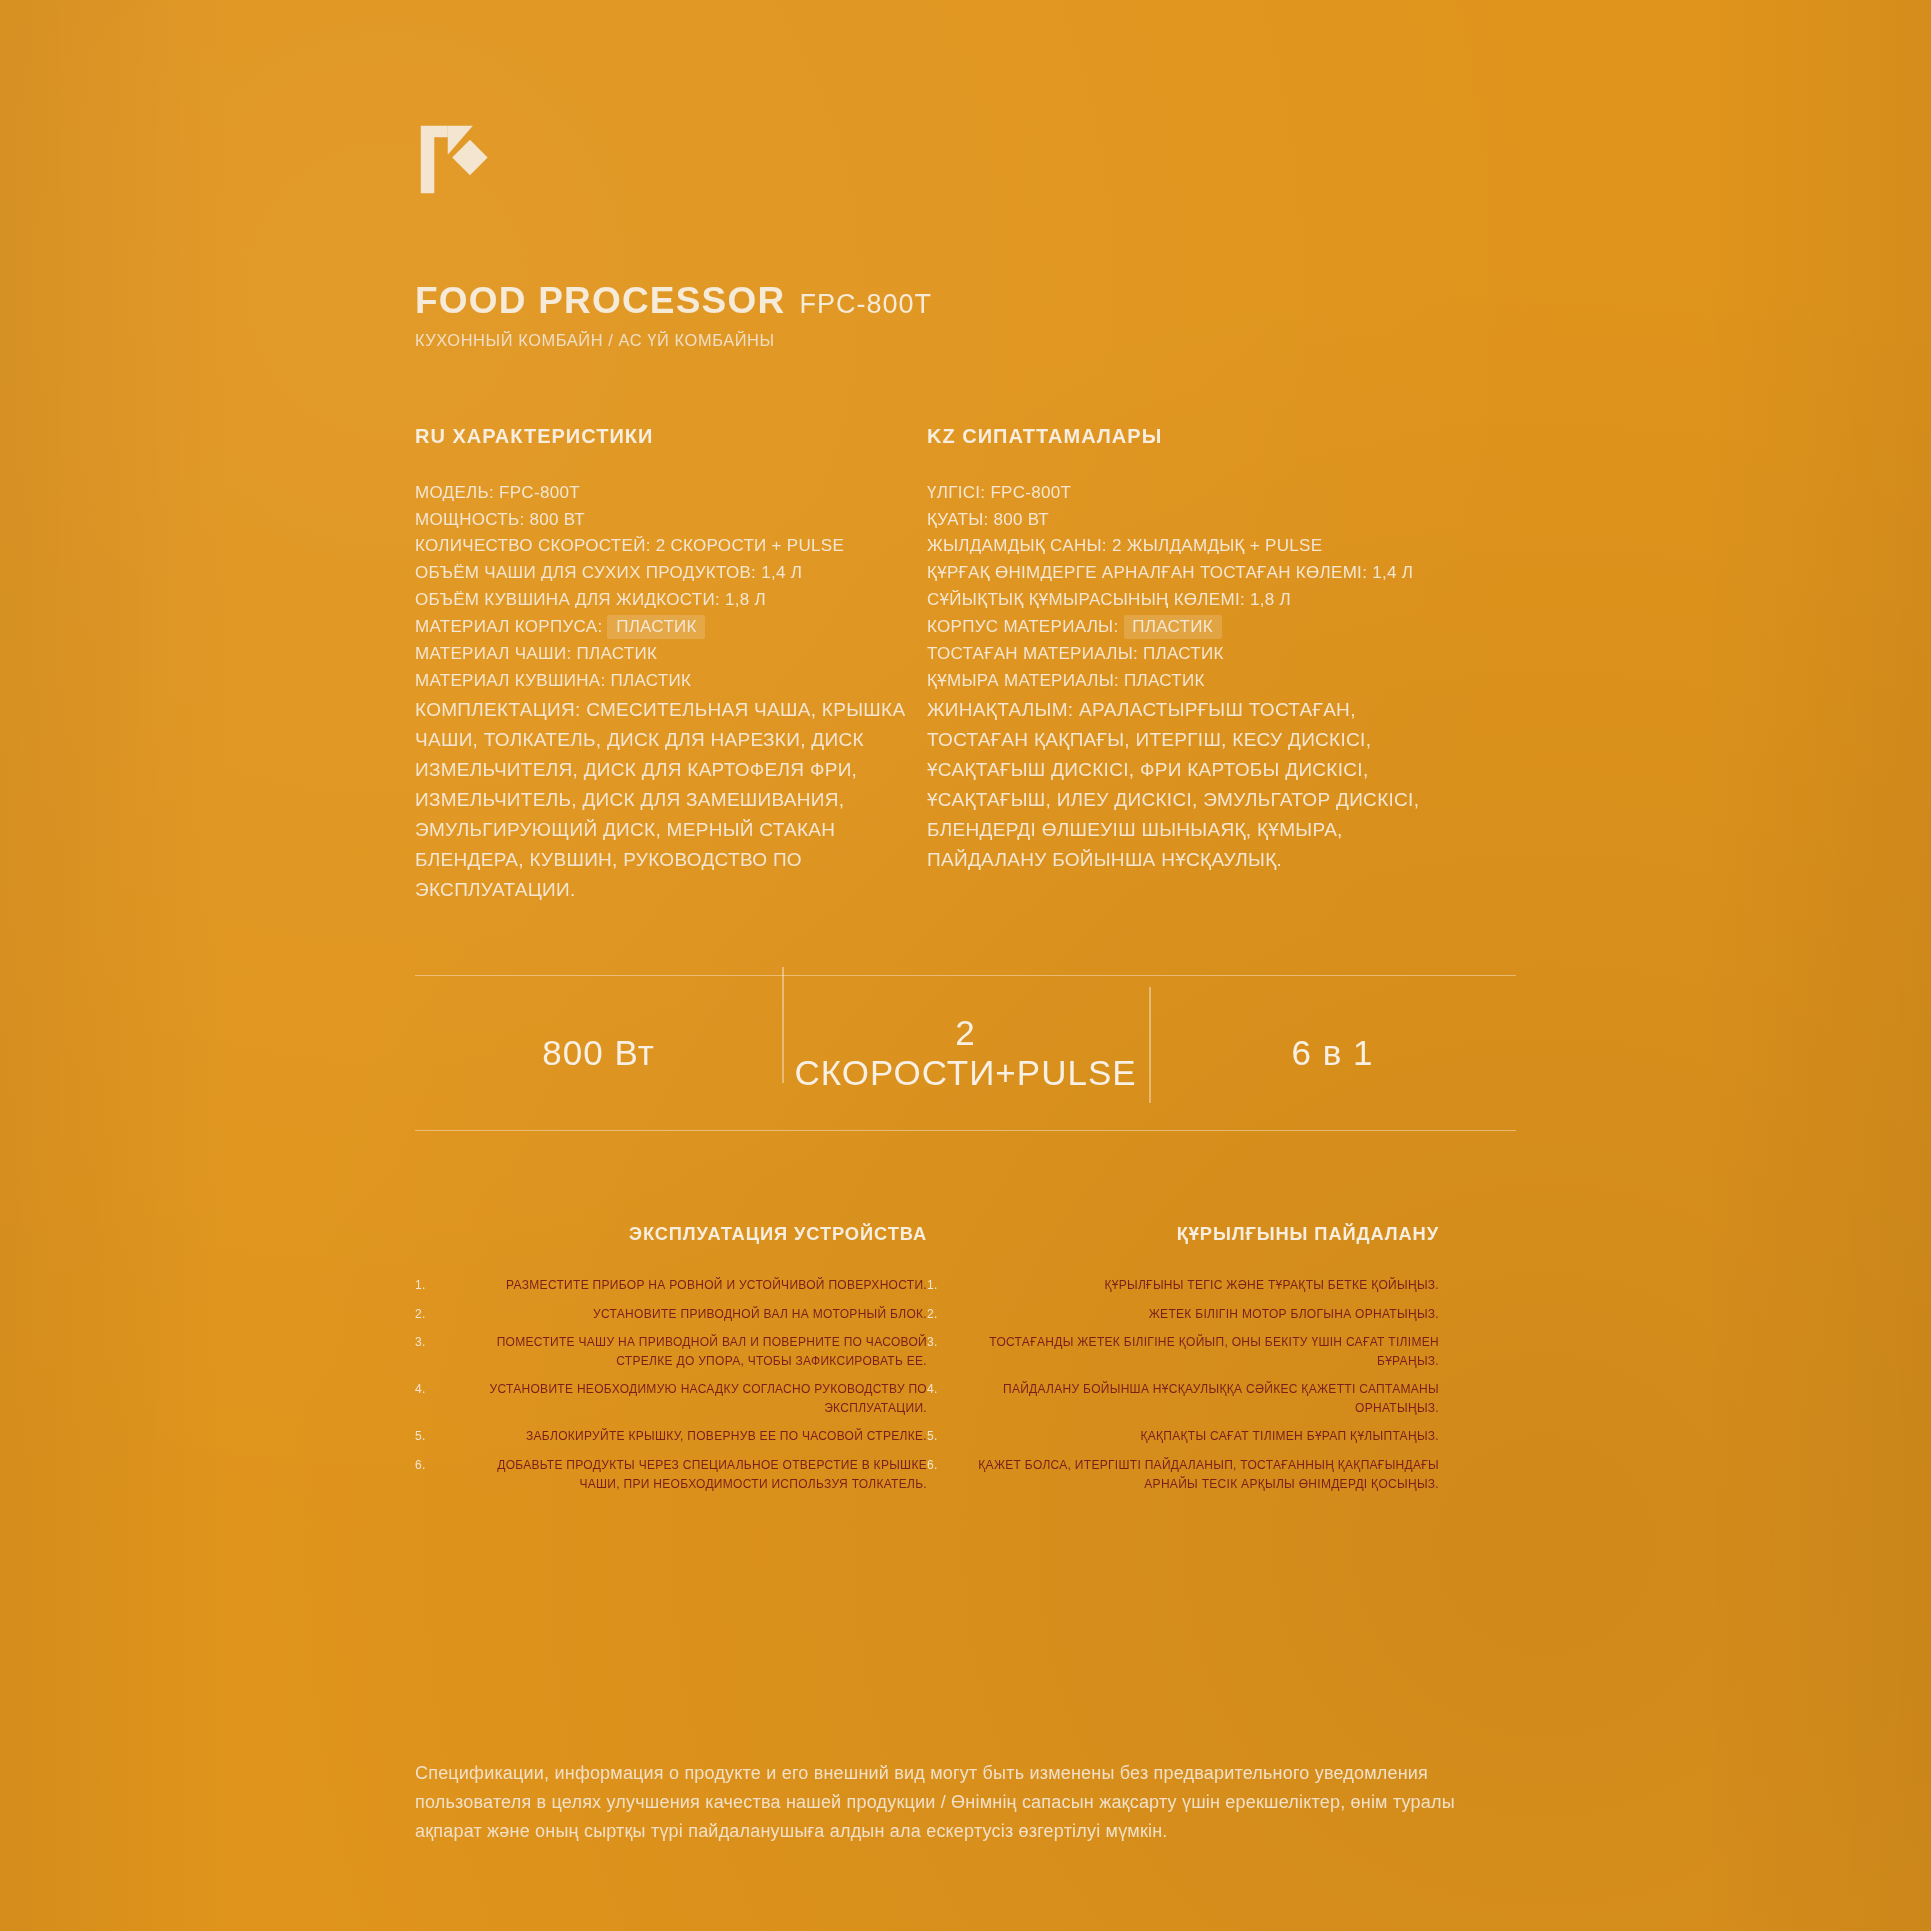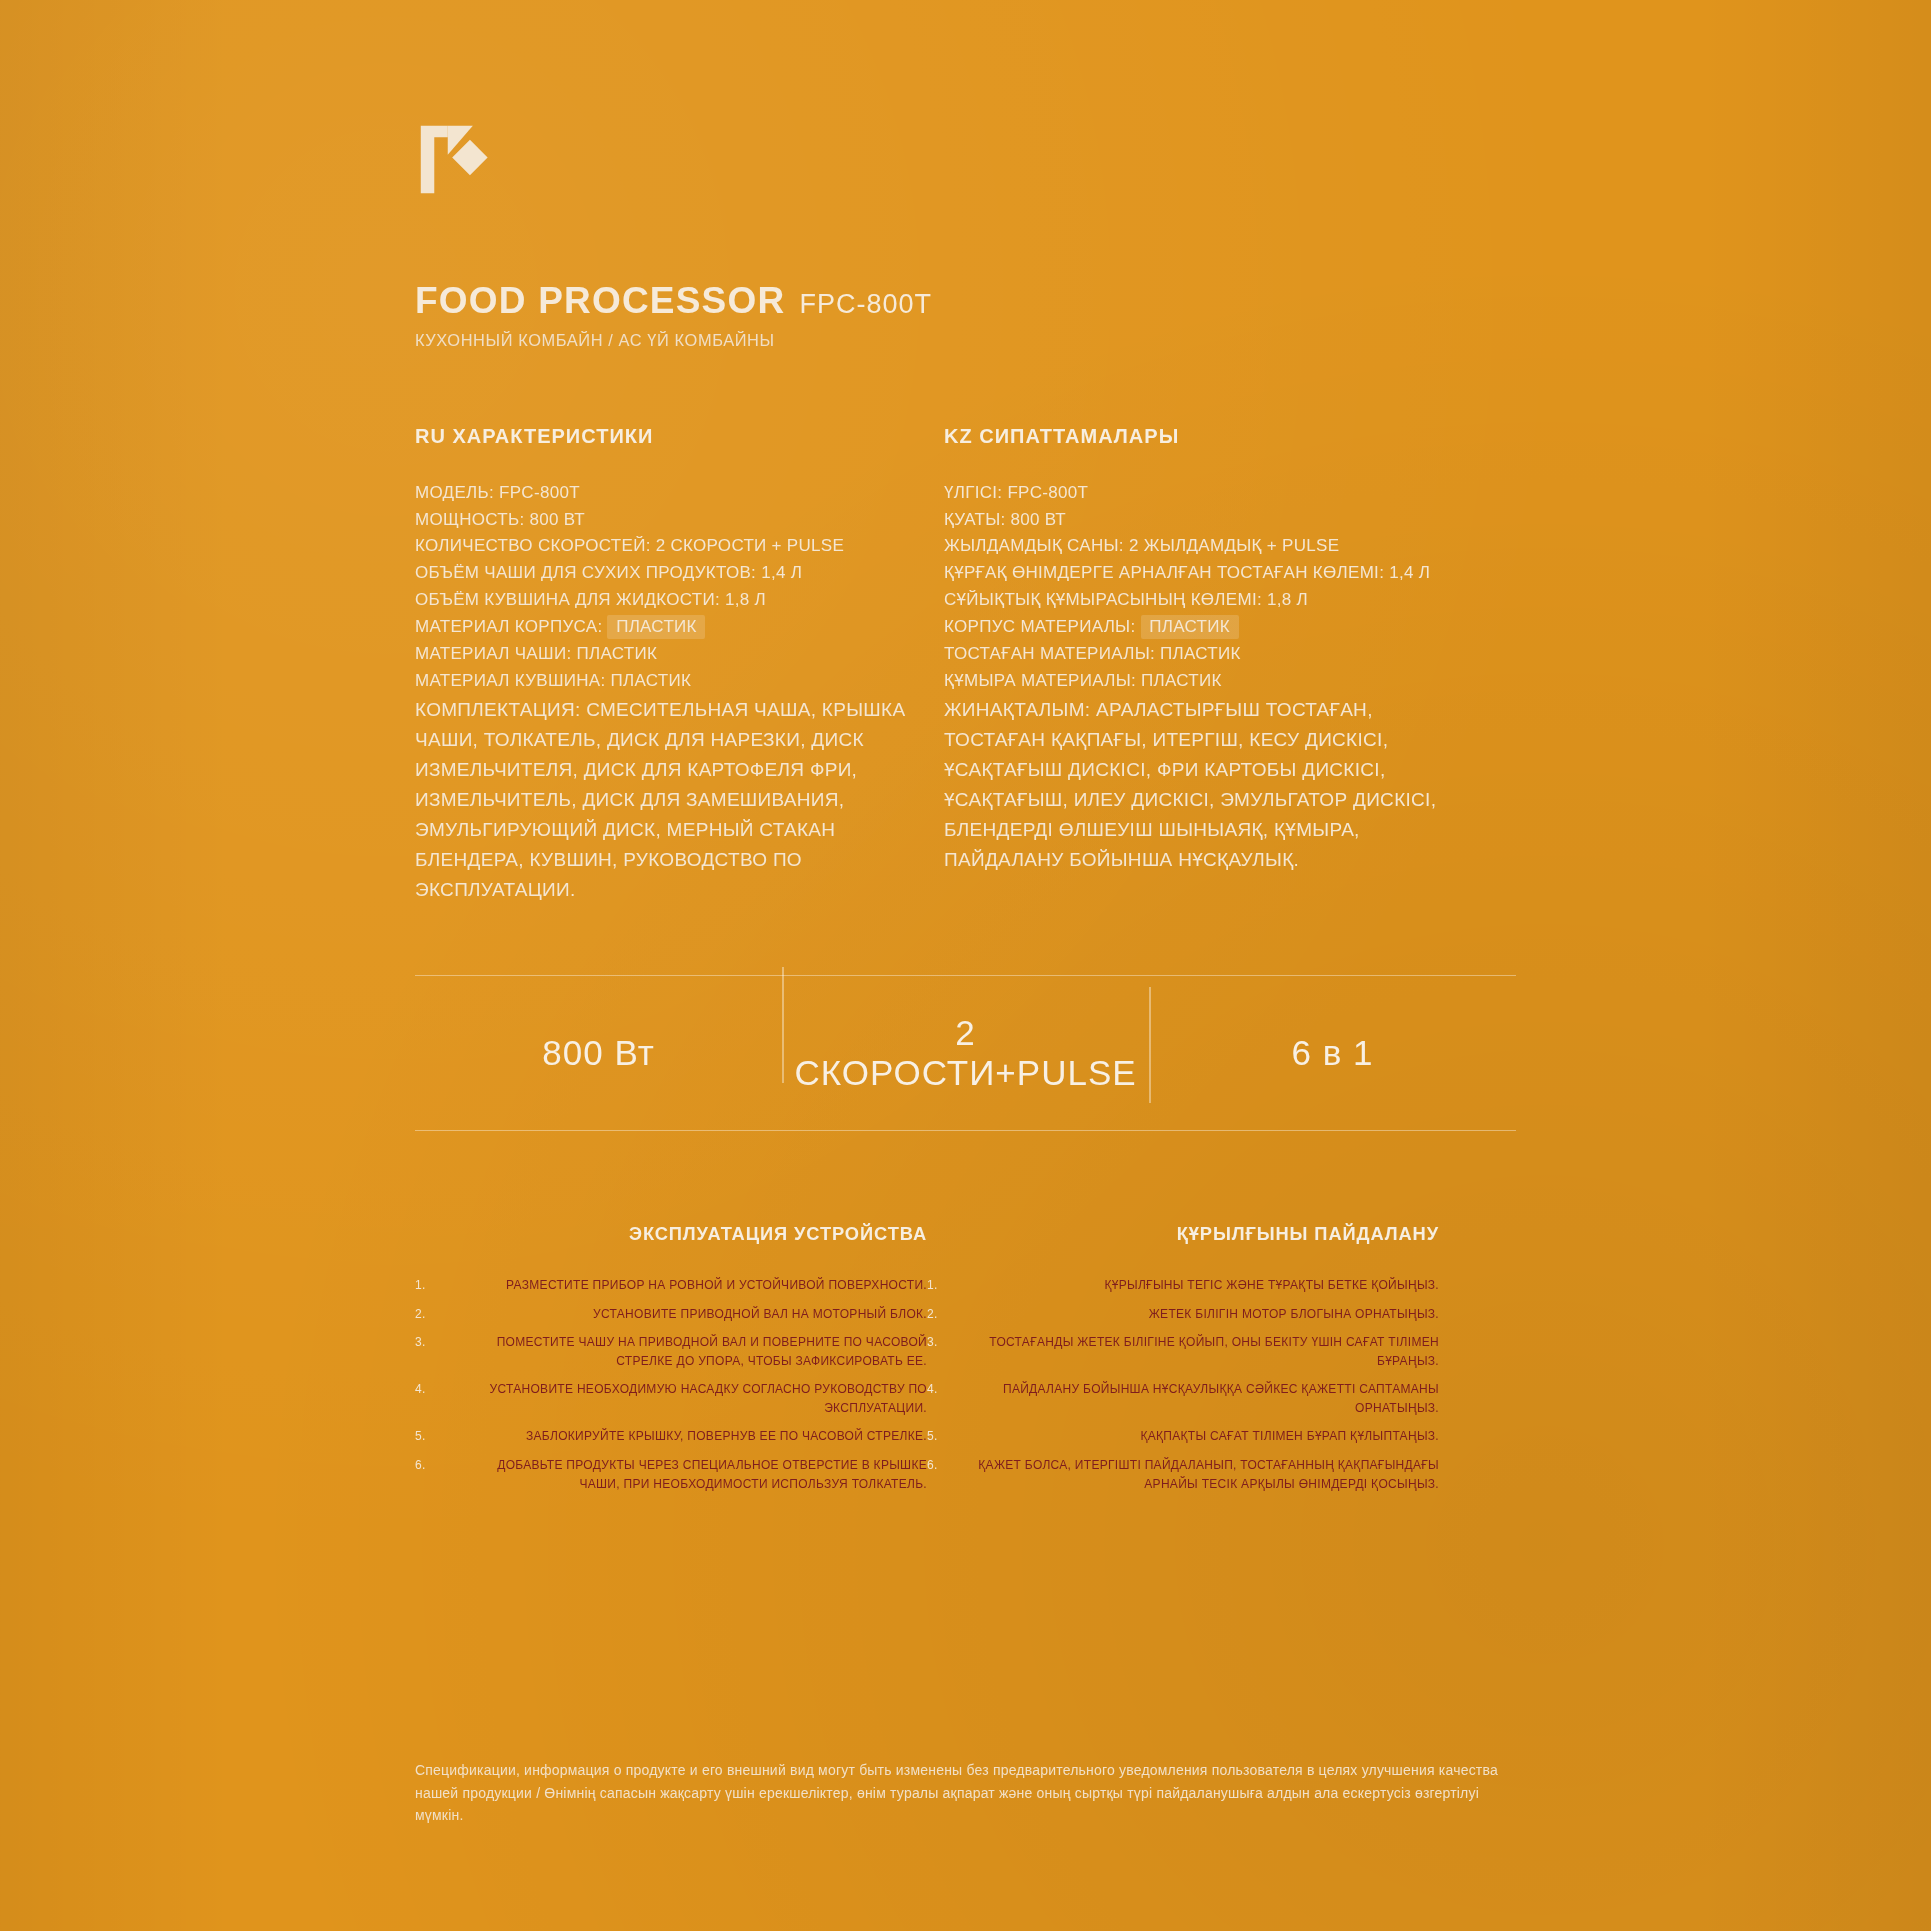--- a/index.html
+++ b/index.html
@@ -71,21 +71,21 @@
     font-size: 16.4px;
     letter-spacing: 0.6px;
     color: #f0dec5;
     text-transform: uppercase;
   }
 
   
   .specs {
     display: flex;
     margin-top: 75px;
-    gap: 17px;
+    gap: 0;
   }
   .col {
     width: 512px;
   }
   .col.right { margin-left: 0; }
   .col-head {
     font-size: 20px;
     font-weight: bold;
     letter-spacing: 1px;
     color: #f7eee0;
@@ -180,21 +180,21 @@
     text-align: left;
     color: #f4e6d2;
   }
 
   
   .footer {
     position: absolute;
     left: 415px;
     top: 1759px;
     width: 1091px;
-    font-size: 14px;
+    font-size: 18px;
     line-height: 1.62;
     letter-spacing: 0.2px;
     color: #f1e0c8;
   }
 </style>
 </head>
 <body>
 
 <div class="texture"></div>
 

